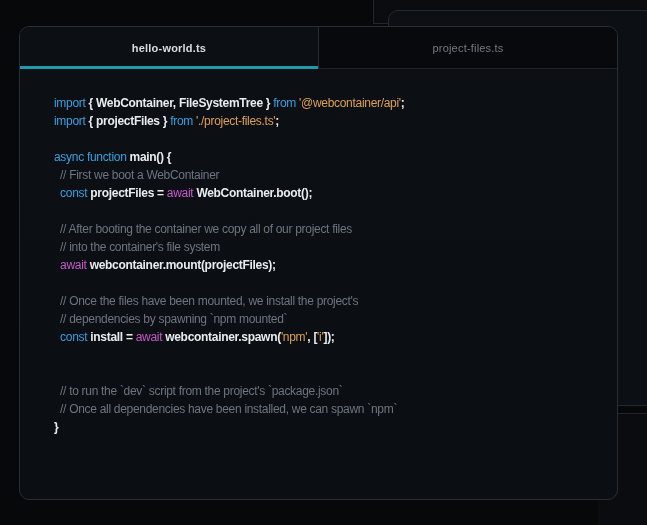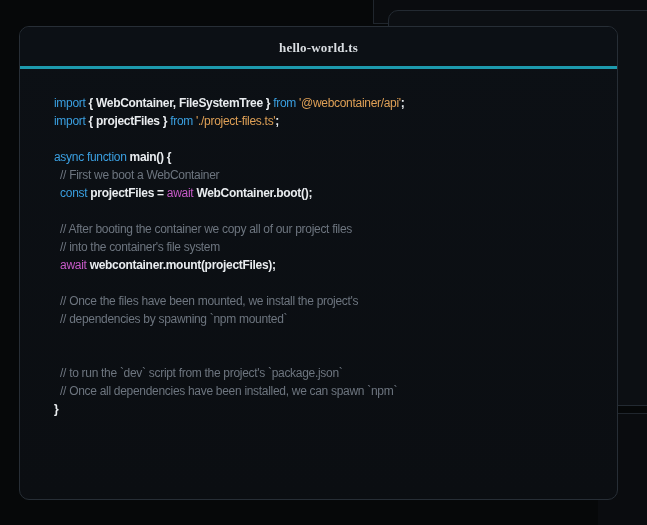--- a/index.html
+++ b/index.html
@@ -64,25 +64,24 @@
     display: flex;
     height: 42px;
     width: 100%;
   }
   .tab {
     flex: 1 1 0;
     display: flex;
     align-items: center;
     justify-content: center;
     position: relative;
-    font-size: 13px;
+    font-size: 11px;
     letter-spacing: 0.2px;
     cursor: pointer;
     box-sizing: border-box;
-    font-family: Liberation Serif, serif;
   }
   .tab.active {
     background: #0c1015;
     color: #d9dde1;
     font-weight: 700;
   }
   .tab.active::after {
     content: "";
     position: absolute;
     left: 0; right: 0; bottom: 0;
@@ -123,35 +122,37 @@
 <div class="stage">
 
   <div class="bg-hairline"></div>
   <div class="bg-panel-top"></div>
   <div class="bg-panel-right"></div>
   <div class="bg-panel-bottom-right"></div>
 
   <div class="code-window">
     <div class="tab-bar">
         <div class="tab active">hello-world.ts</div>
+        <div class="tab inactive">project-files.ts</div>
       </div>
     <div class="code-area">
         <div class="line"><span class="kw">import</span><span class="pl"> { WebContainer, FileSystemTree } </span><span class="kw">from</span><span class="pl"> </span><span class="st">'@webcontainer/api'</span><span class="pl">;</span></div>
         <div class="line"><span class="kw">import</span><span class="pl"> { projectFiles } </span><span class="kw">from</span><span class="pl"> </span><span class="st">'./project-files.ts'</span><span class="pl">;</span></div>
         <div class="line"> </div>
         <div class="line"><span class="kw">async function</span><span class="pl"> main() {</span></div>
         <div class="line"><span class="cm">  // First we boot a WebContainer</span></div>
         <div class="line"><span class="pl">  </span><span class="kw">const</span><span class="pl"> projectFiles = </span><span class="aw">await</span><span class="pl"> WebContainer.boot();</span></div>
         <div class="line"> </div>
         <div class="line"><span class="cm">  // After booting the container we copy all of our project files</span></div>
         <div class="line"><span class="cm">  // into the container's file system</span></div>
         <div class="line"><span class="pl">  </span><span class="aw">await</span><span class="pl"> webcontainer.mount(projectFiles);</span></div>
         <div class="line"> </div>
         <div class="line"><span class="cm">  // Once the files have been mounted, we install the project's</span></div>
         <div class="line"><span class="cm">  // dependencies by spawning `npm mounted`</span></div>
+        <div class="line"><span class="pl">  </span><span class="kw">const</span><span class="pl"> install = </span><span class="aw">await</span><span class="pl"> webcontainer.spawn(</span><span class="st">'npm'</span><span class="pl">, [</span><span class="st">'i'</span><span class="pl">]);</span></div>
         <div class="line"> </div>
         <div class="line"> </div>
         <div class="line"><span class="cm">  // to run the `dev` script from the project's `package.json`</span></div>
         <div class="line"><span class="cm">  // Once all dependencies have been installed, we can spawn `npm`</span></div>
         <div class="line"><span class="pl">}</span></div>
       </div>
   </div>
 
 </div>
 

